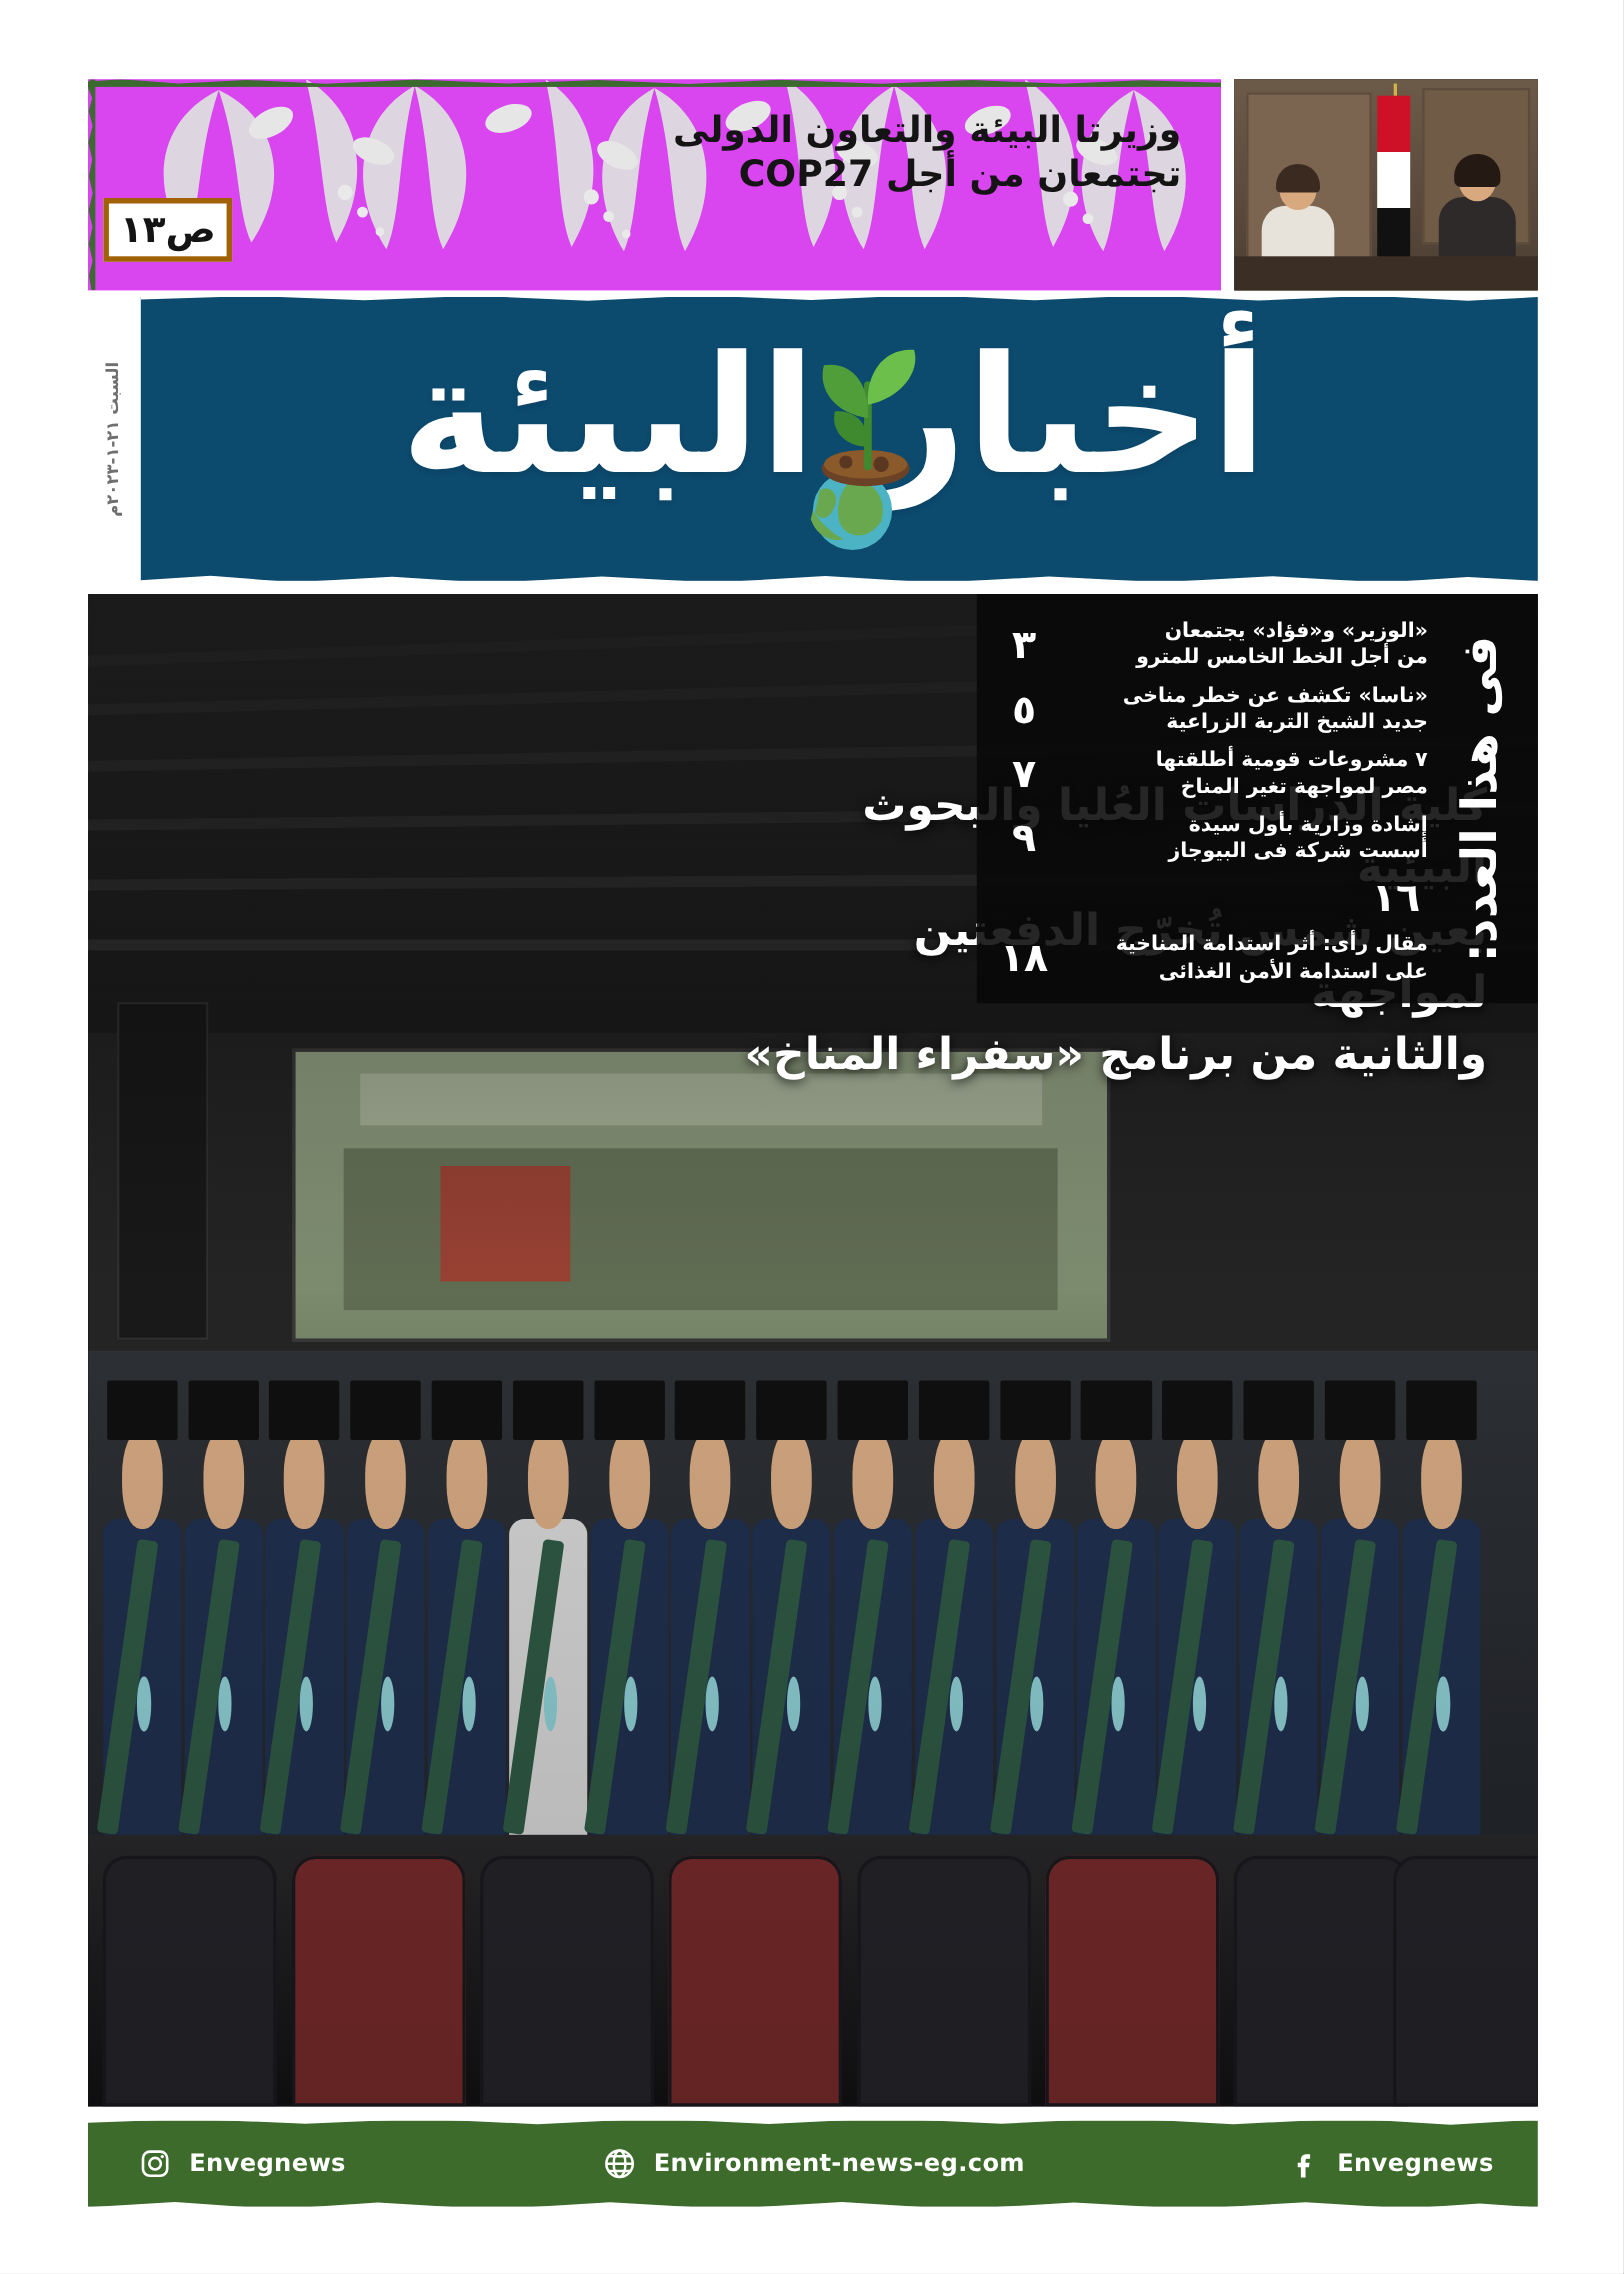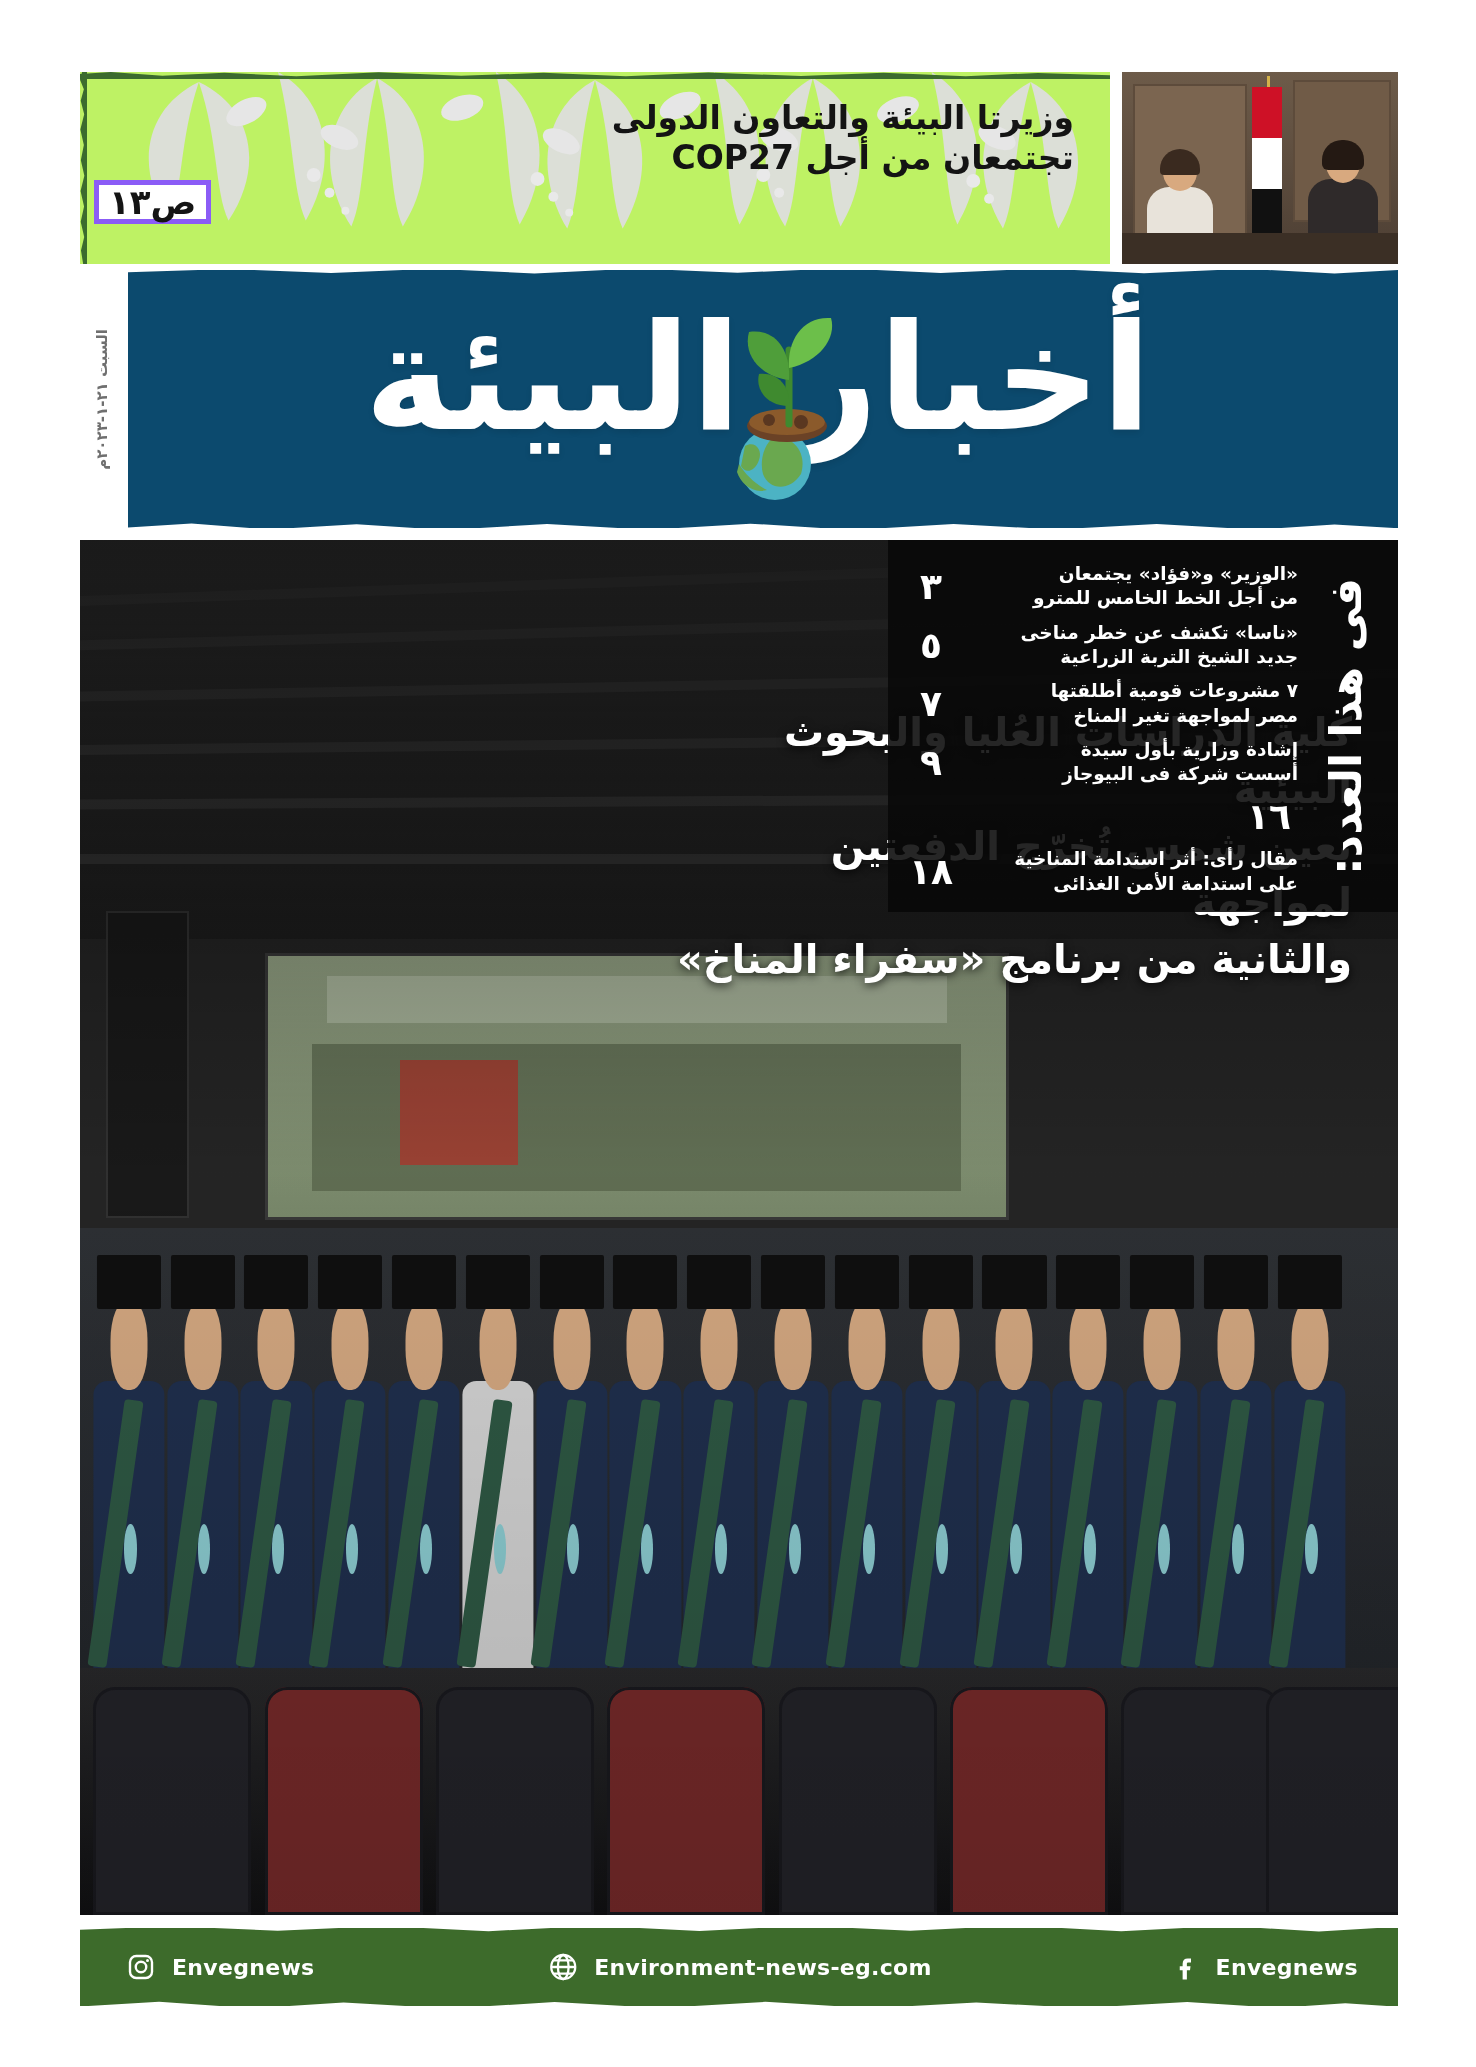--- a/index.html
+++ b/index.html
@@ -24,35 +24,35 @@
     background:linear-gradient(180deg,#e3c35e 0%,#c59a24 55%,#8e6d12 100%);
     -webkit-background-clip:text;background-clip:text;color:transparent;
   }
   .logo-sub{
     direction:ltr;font-size:10.5px;letter-spacing:3.1px;color:#b4922c;margin-top:7px;
     font-weight:600;
   }
 
   .banner{
     position:absolute;right:288px;top:0;left:0;height:192px;
-    background:#bef264;overflow:hidden;
+    background:#d946ef;overflow:hidden;
   }
   .banner-pattern{position:absolute;inset:0;opacity:1;}
   .banner-edge-t{position:absolute;left:0;right:0;top:0;height:7px;background:#3b6b2e;
      clip-path:polygon(0 30%,3% 0,8% 55%,14% 10%,21% 60%,29% 5%,37% 55%,45% 12%,53% 62%,61% 8%,70% 58%,78% 10%,86% 60%,93% 14%,100% 45%,100% 100%,0 100%);}
   .banner-edge-l{position:absolute;left:0;top:0;bottom:0;width:7px;background:#3b6b2e;
      clip-path:polygon(30% 0,0 4%,55% 9%,10% 15%,60% 22%,5% 30%,55% 38%,12% 46%,62% 54%,8% 62%,58% 70%,10% 78%,60% 86%,14% 93%,45% 100%,100% 100%,100% 0);}
   .banner-head{
     position:absolute;right:36px;top:26px;left:180px;text-align:right;
     font-weight:800;color:#141414;line-height:1.22;font-size:33px;
   }
   .banner-head .l2{display:block;direction:rtl;}
   .page-badge{
-    position:absolute;left:14px;top:108px;min-width:98px;height:44px;
-    border:5px solid #8b5cf6;background:#ffffff;display:flex;align-items:center;
+    position:absolute;left:14px;top:108px;min-width:98px;height:58px;
+    border:5px solid #a16207;background:#ffffff;display:flex;align-items:center;
     justify-content:center;font-size:34px;font-weight:800;color:#141414;
     box-sizing:border-box;padding:0 10px;
   }
   .topphoto{
     position:absolute;left:80px;top:72px;width:276px;height:192px;overflow:hidden;
   }
   
   .topphoto-inner{position:absolute;inset:0;background:#5a4a3c;}
   .tp-wall{position:absolute;inset:0;background:linear-gradient(180deg,#6d5b49 0%,#4c3e33 100%);}
   .tp-panel{position:absolute;left:4%;top:6%;width:40%;height:78%;background:#7b6550;border:2px solid #5d4b3b;}

